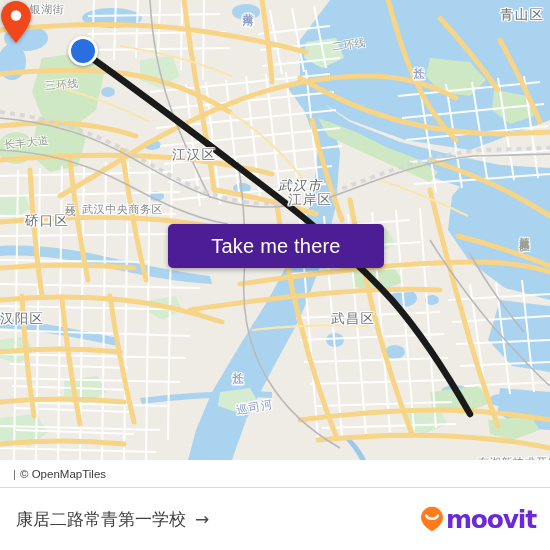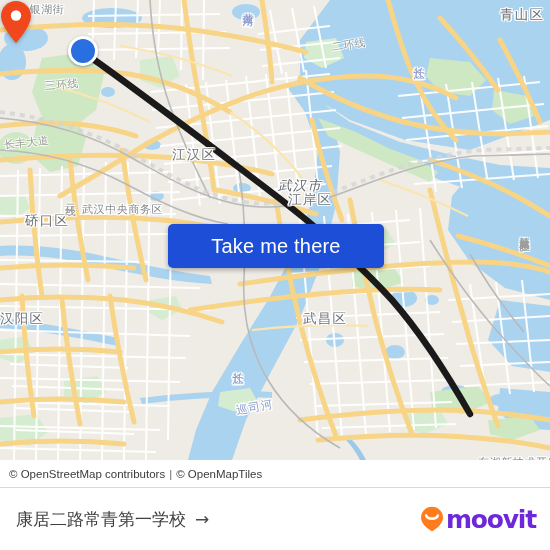--- a/index.html
+++ b/index.html
@@ -51,21 +51,21 @@
   
   #dest-marker{
     position:absolute; left:459px; top:401px; width:32px; height:44px;
     filter:drop-shadow(0 1px 2px rgba(0,0,0,.3));
   }
 
   
   #take-me-there{
     position:absolute; left:168px; top:224px;
     width:216px; height:44px;
-    background:#1d4ed8;
+    background:#4c1d95;
     border:none; border-radius:5px;
     color:#ffffff; font-size:20px;
     font-family:"Liberation Sans", sans-serif;
     cursor:pointer;
     box-shadow:0 2px 5px rgba(0,0,0,.3);
     display:flex; align-items:center; justify-content:center;
     letter-spacing:.2px;
   }
 
   
@@ -297,38 +297,37 @@
         <div class="maplabel lbl-water vert" style="left: 411px; top: 58px;">长江</div>
         <div class="maplabel lbl-road" style="transform: rotate(-6deg); left: 4px; top: 136px;">长丰大道</div>
         <div class="maplabel lbl-district" style="left: 172px; top: 146px;">江汉区</div>
         <div class="maplabel lbl-district" style="left: 288px; top: 155px; margin-top: 36px;">江岸区</div>
         <div class="maplabel lbl-city" style="left: 278px; top: 177px;">武汉市</div>
         <div class="maplabel lbl-area" style="left: 82px; top: 182px; margin-top: 20px;">武汉中央商务区</div>
         <div class="maplabel lbl-district" style="left: 8px; top: 212px; padding-left: 17px;">硚口区</div>
         <div class="maplabel lbl-road vert" style="left: 64px; top: 196px;">二环线</div>
         <div class="maplabel lbl-road vert" style="left: 518px; top: 228px;">长江新城起步区</div>
         <div class="maplabel lbl-district" style="left: 0; top: 310px;">汉阳区</div>
-        <div class="maplabel lbl-district" style="left: 303px; top: 310px;">武昌区</div>
+        <div class="maplabel lbl-district" style="left: 303px; top: 310px; padding-left: 28px;">武昌区</div>
         <div class="maplabel lbl-water vert" style="left: 230px; top: 363px;">长江</div>
         <div class="maplabel lbl-water" style="transform: rotate(-10deg); left: 236px; top: 400px;">巡司河</div>
         <div class="maplabel lbl-area" style="left: 478px; top: 455px;">东湖新技术开发区</div>
       </div>
 
     <div id="origin-marker"></div>
 
     <svg id="dest-marker" viewBox="0 0 32 44">
       <path d="M16 1 C7.7 1 1 7.7 1 16 C1 26.5 16 43 16 43 C16 43 31 26.5 31 16 C31 7.7 24.3 1 16 1 Z" fill="#f1471d"></path>
       <circle cx="16" cy="15.5" r="5.2" fill="#ffffff"></circle>
     </svg>
 
     <button id="take-me-there">Take me there</button>
   </div>
 
   <div id="attribution">
-    <span>© OpenStreetMap contributors</span>
     <span class="sep">|</span>
     <span>© OpenMapTiles</span>
   </div>
 
   <div id="footer">
     <div id="route-summary">
       <span>康居二路常青第一学校</span>
       <span id="route-arrow">→</span>
     </div>
     <div id="moovit-logo">

